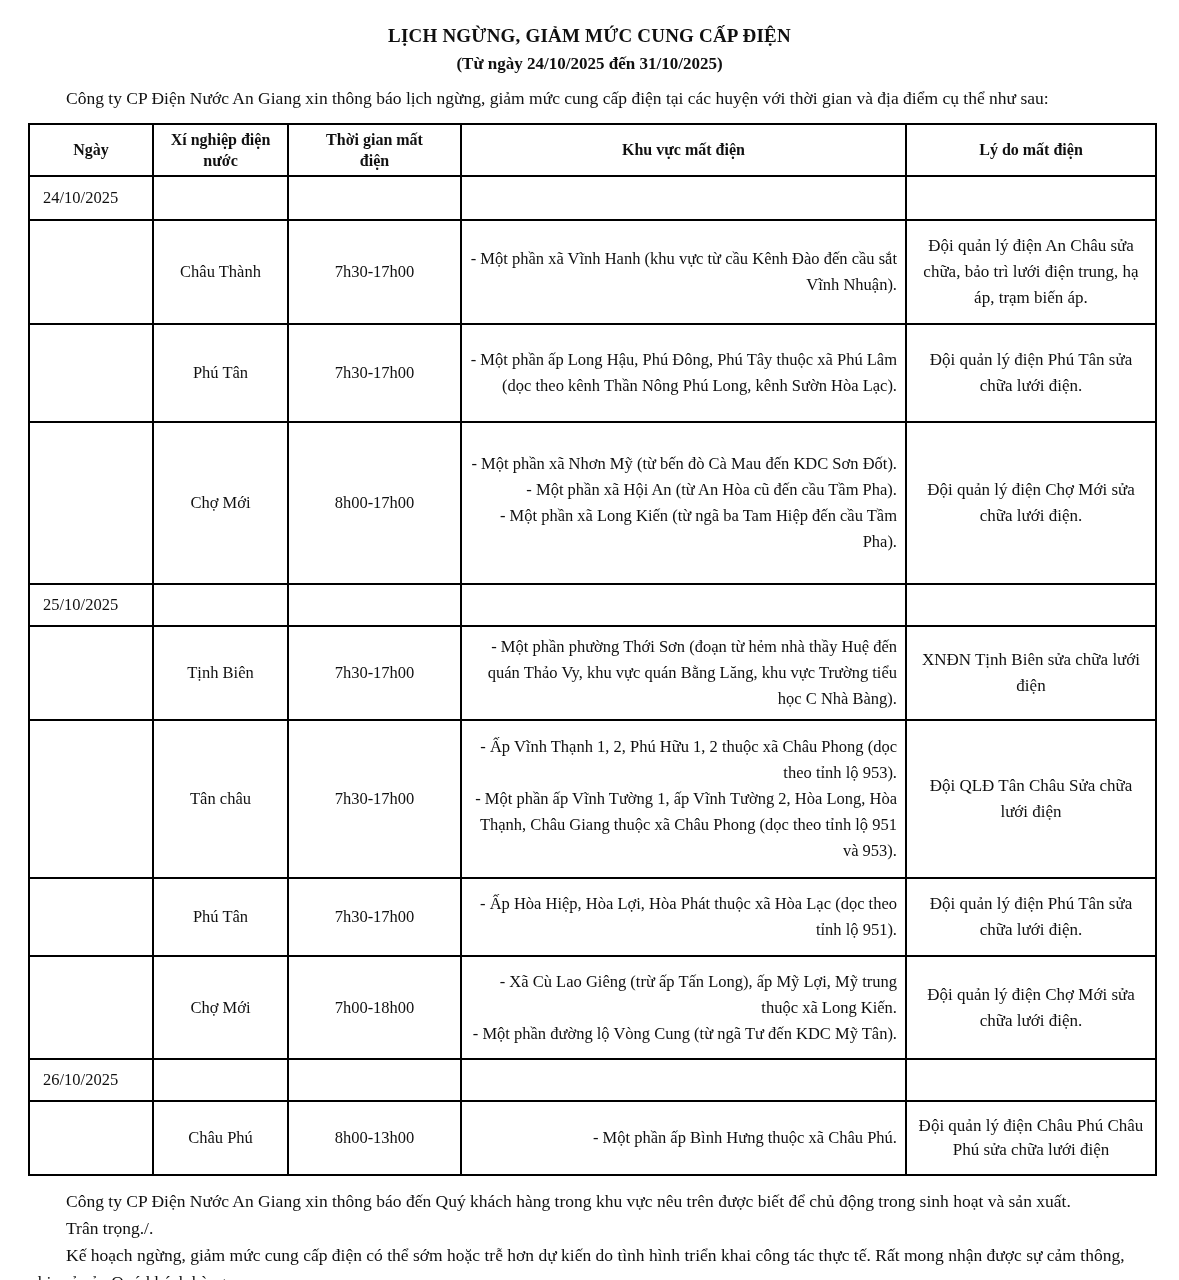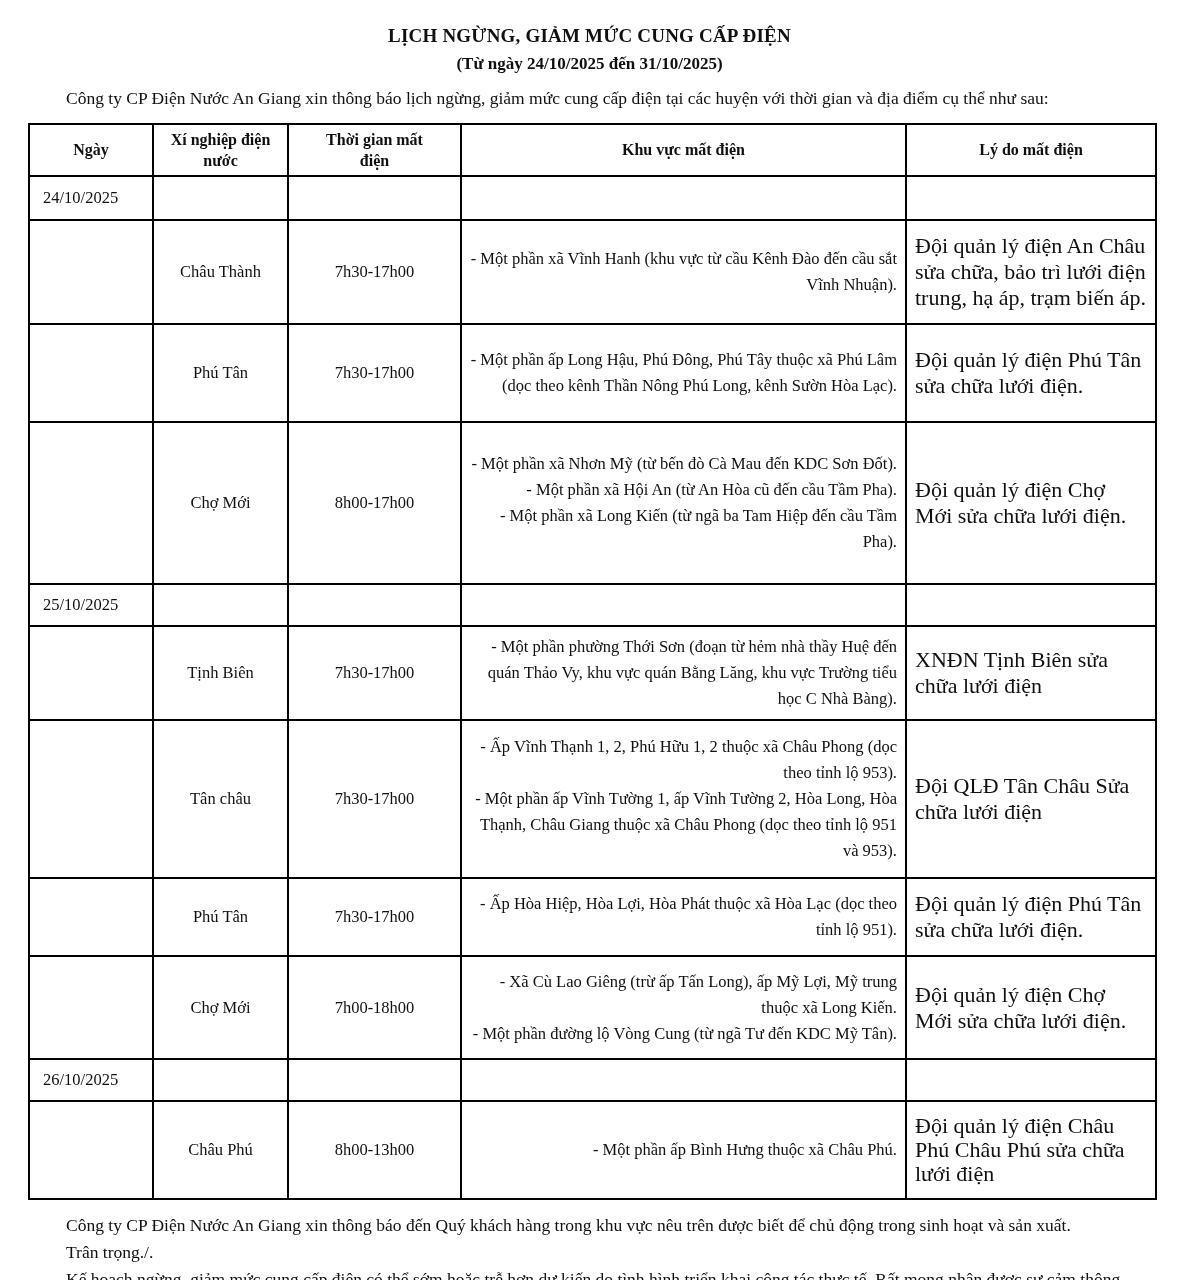--- a/index.html
+++ b/index.html
@@ -27,21 +27,21 @@
   th.hcell {
     font-weight:bold; font-size:16px; text-align:center; vertical-align:middle;
     padding:4px 2px;
   }
   .hdr-narrow { display:inline-block; max-width:104px; line-height:21px; }
   .hdr-unit   { display:inline-block; max-width:120px; line-height:21px; }
   td.c-day   { font-size:16.5px; text-align:left; padding:2px 4px 2px 13px; vertical-align:middle; }
   td.c-unit  { font-size:16.5px; text-align:center; vertical-align:middle; padding:2px 8px; }
   td.c-time  { font-size:16.5px; text-align:center; vertical-align:middle; padding:20px 4px; }
   td.c-area  { font-size:16.5px; text-align:right; vertical-align:middle; padding:3px 8px 3px 6px; line-height:26px; }
-  td.c-reason{ font-size:22px; text-align:left; vertical-align:middle; padding:12px 8px; line-height:26px; }
+  td.c-reason{ font-size:17px; text-align:center; vertical-align:middle; padding:12px 8px; line-height:26px; }
   .footer { margin:12px 28px 0 30px; font-size:17.5px; line-height:27px; }
   .footer p { text-indent:36px; text-align:left; }
 </style>
 </head>
 <body>
 
 <div class="page">
 
   <div class="title">LỊCH NGỪNG, GIẢM MỨC CUNG CẤP ĐIỆN</div>
   <div class="subtitle">(Từ ngày 24/10/2025 đến 31/10/2025)</div>

